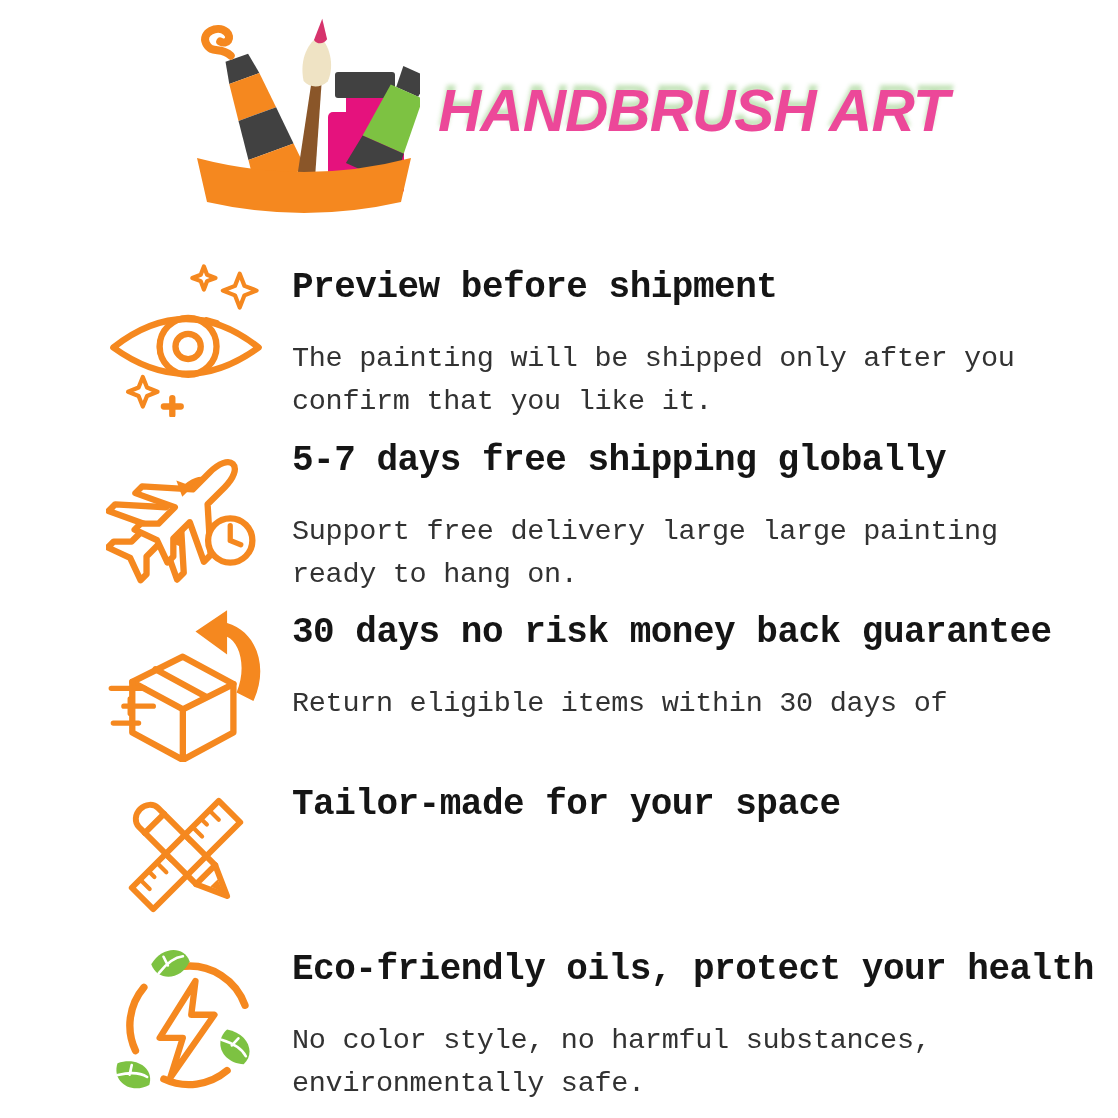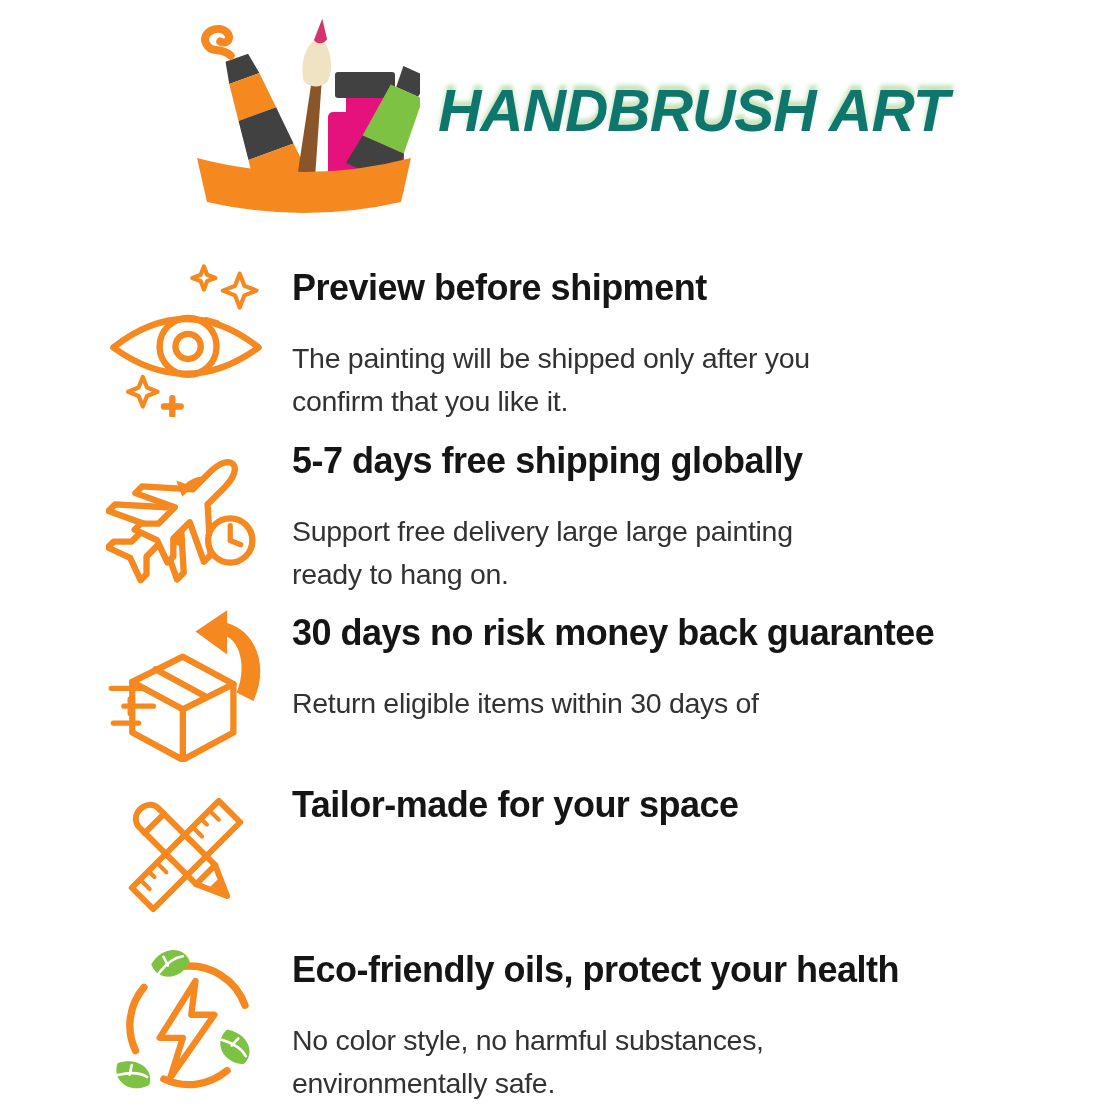--- a/index.html
+++ b/index.html
@@ -5,28 +5,28 @@
   html,body { margin:0; padding:0; background:#ffffff; }
   .page {
     position:relative; width:1118px; height:1118px; background:#ffffff;
     overflow:hidden; font-family:"Liberation Sans", sans-serif;
   }
   
   .logo-icon { position:absolute; left:188px; top:16px; width:232px; height:210px; }
   .brand-name {
     position:absolute; left:438px; top:76px;
     font-size:60px; font-weight:700; font-style:italic;
-    letter-spacing:-1px; white-space:nowrap; color:#0f766e;
+    letter-spacing:-1px; white-space:nowrap; color:#ec4899;
     text-shadow:0 -5px 4px rgba(125,194,100,.45);
   }
   
   .feature { position:absolute; left:0; width:1118px; height:170px; }
   .feature .icon-box { position:absolute; left:106px; top:0; width:160px; height:160px; }
   .feature .icon-box svg { width:160px; height:158px; }
-  .feature .texts { position:absolute; left:292px; top:6px; width:780px; }
+  .feature .texts { position:absolute; left:292px; top:6px; width:780px;font-family:Liberation Mono, monospace; }
   .f-title {
     font-size:36px; font-weight:700; color:#151515;
     line-height:45px; letter-spacing:-0.5px; white-space:nowrap;
   }
   .f-body { margin-top:27px; }
   .f-line {
     font-size:28.5px; font-weight:400; color:#323232;
     line-height:43px; letter-spacing:-0.3px; white-space:nowrap;
   }
 </style>

